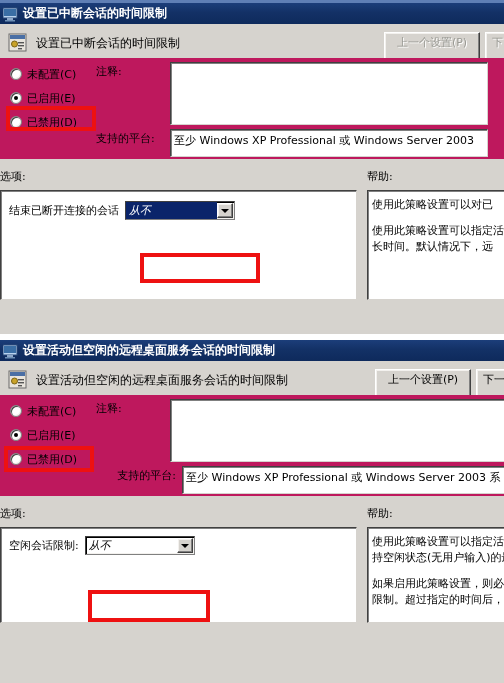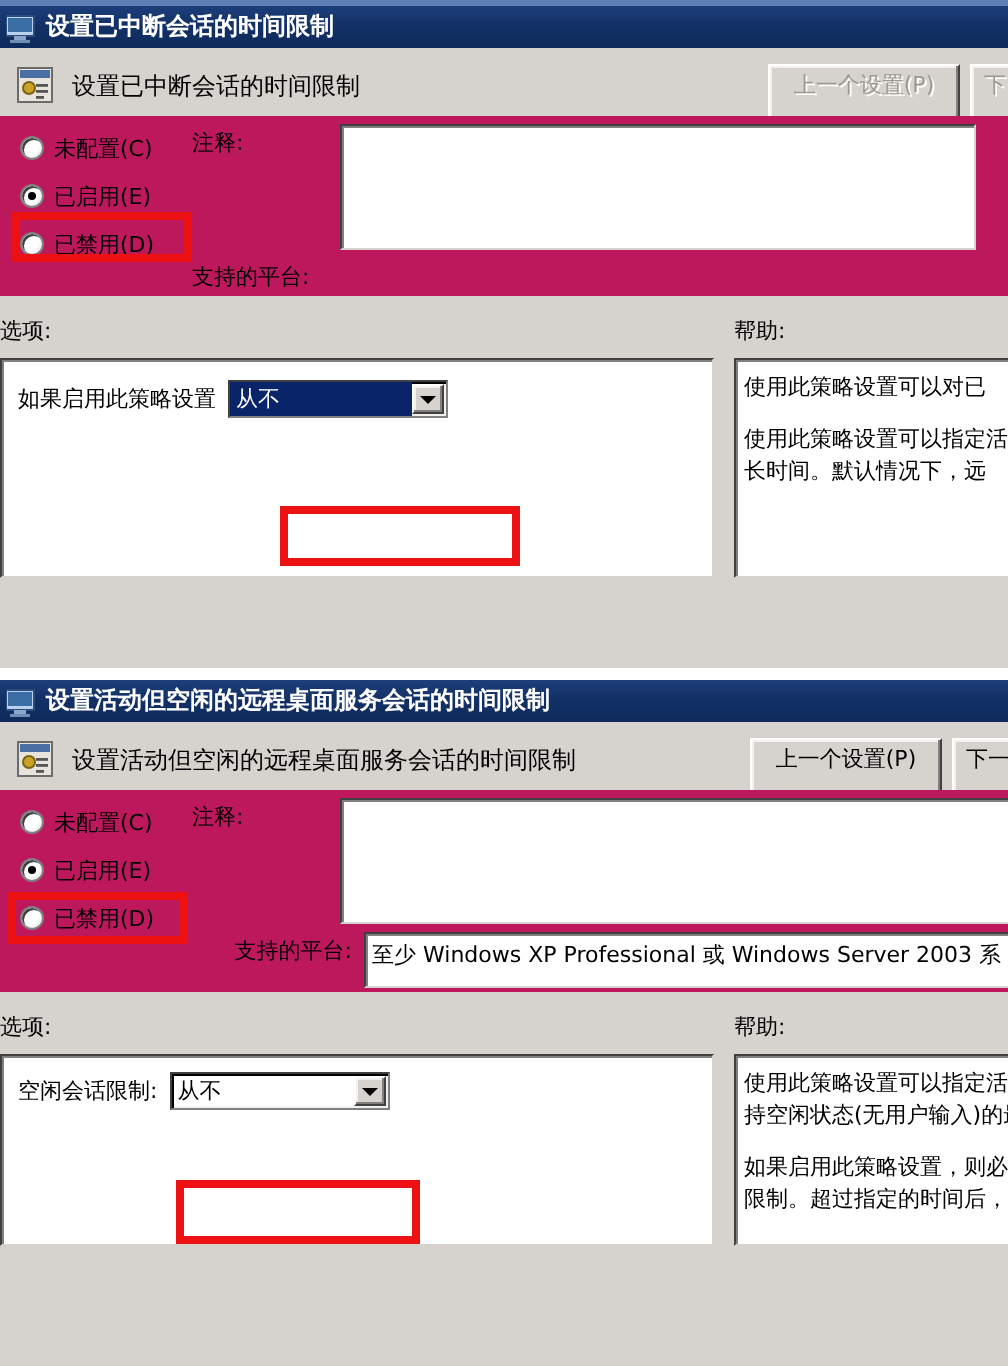--- a/index.html
+++ b/index.html
@@ -270,20 +270,21 @@
     position: relative;
   }
   .combo-value {
     flex: 1 1 auto;
     font-size: 11px;
     line-height: 17px;
     padding-left: 3px;
     color: #000000;
     white-space: nowrap;
     overflow: hidden;
+    font-style: italic;
   }
   .combo.focused .combo-value {
     background: #0a246a;
     color: #ffffff;
   }
   .combo-arrow {
     width: 16px;
     flex: 0 0 auto;
     background: #d6d3ce;
     border: 1px solid #000000;
@@ -375,30 +376,31 @@
           </div>
         </div>
 
         <div class="fields">
           <div class="field-row">
             <span class="field-label">注释:</span>
             <span class="textbox comment"></span>
           </div>
           <div class="field-row" style="margin-top:4px;">
             <span class="field-label">支持的平台:</span>
+            <span class="textbox platform">至少 Windows XP Professional 或 Windows Server 2003</span>
           </div>
         </div>
       </div>
 
       <div class="lower">
         <div class="lower-col col-left">
           <div class="section-label">选项:</div>
           <div class="panel options" style="height:110px;">
             <div class="opt-row">
-              <span class="opt-label">如果启用此策略设置</span>
+              <span class="opt-label">结束已断开连接的会话</span>
               <span class="combo focused">
                 <span class="combo-value">从不</span>
                 <span class="combo-arrow"></span>
               </span>
             </div>
           </div>
         </div>
 
         <div class="lower-col col-right">
           <div class="section-label">帮助:</div>

